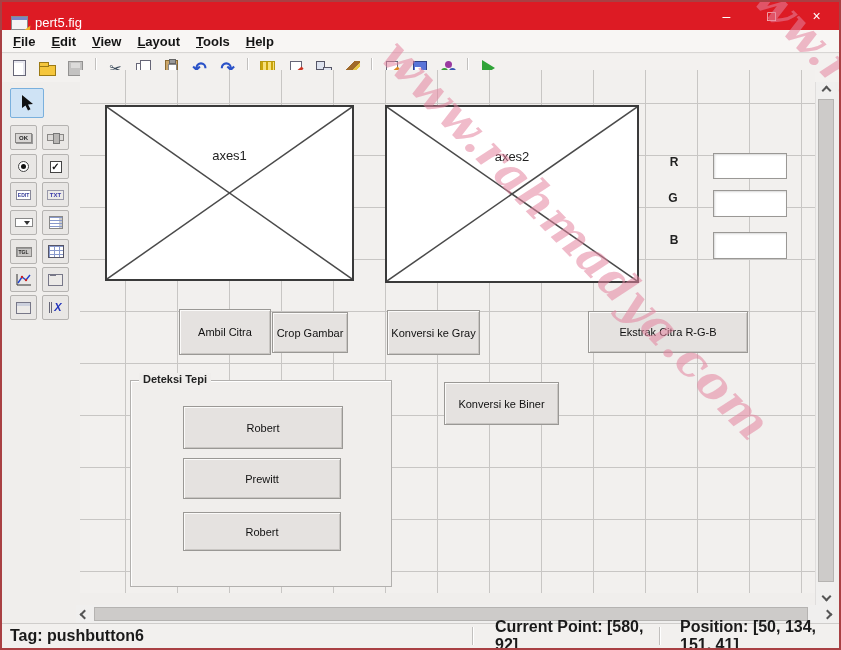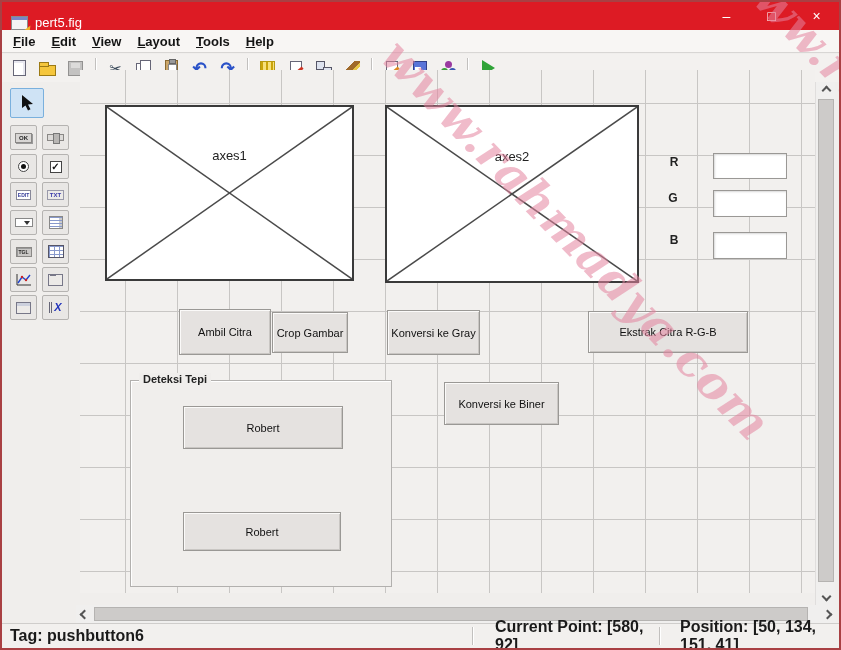--- a/index.html
+++ b/index.html
@@ -277,20 +277,21 @@
 
     <div class="gbtn" style="left:63px;top:239px;width:92px;height:46px;margin-left:36px;">Ambil Citra</div>
     <div class="gbtn" style="left:192px;top:242px;width:76px;height:41px;">Crop Gambar</div>
     <div class="gbtn" style="left:307px;top:240px;width:93px;height:45px;">Konversi ke Gray</div>
     <div class="gbtn" style="left:508px;top:241px;width:160px;height:42px;">Ekstrak Citra R-G-B</div>
     <div class="gbtn" style="left:364px;top:312px;width:115px;height:43px;">Konversi ke Biner</div>
 
     <div class="gpanel" style="left:50px;top:310px;width:262px;height:207px;">
       <span class="gpanel-label">Deteksi Tepi</span>
       <div class="gbtn" style="left:52px;top:25px;width:160px;height:43px;">Robert</div>
+      <div class="gbtn" style="left:52px;top:77px;width:158px;height:41px;">Prewitt</div>
       <div class="gbtn" style="left:52px;top:131px;width:158px;height:39px;">Robert</div>
     </div>
   </div>
 
   <div class="watermark wm-main">www.rahmadya.com</div>
   <div class="watermark wm-corner">www.rahmadya.com</div>
 
   <div class="vscroll">
     <div class="sbtn" style="left:0;top:0;width:20px;height:17px;">
         <span class="chev up"></span>

